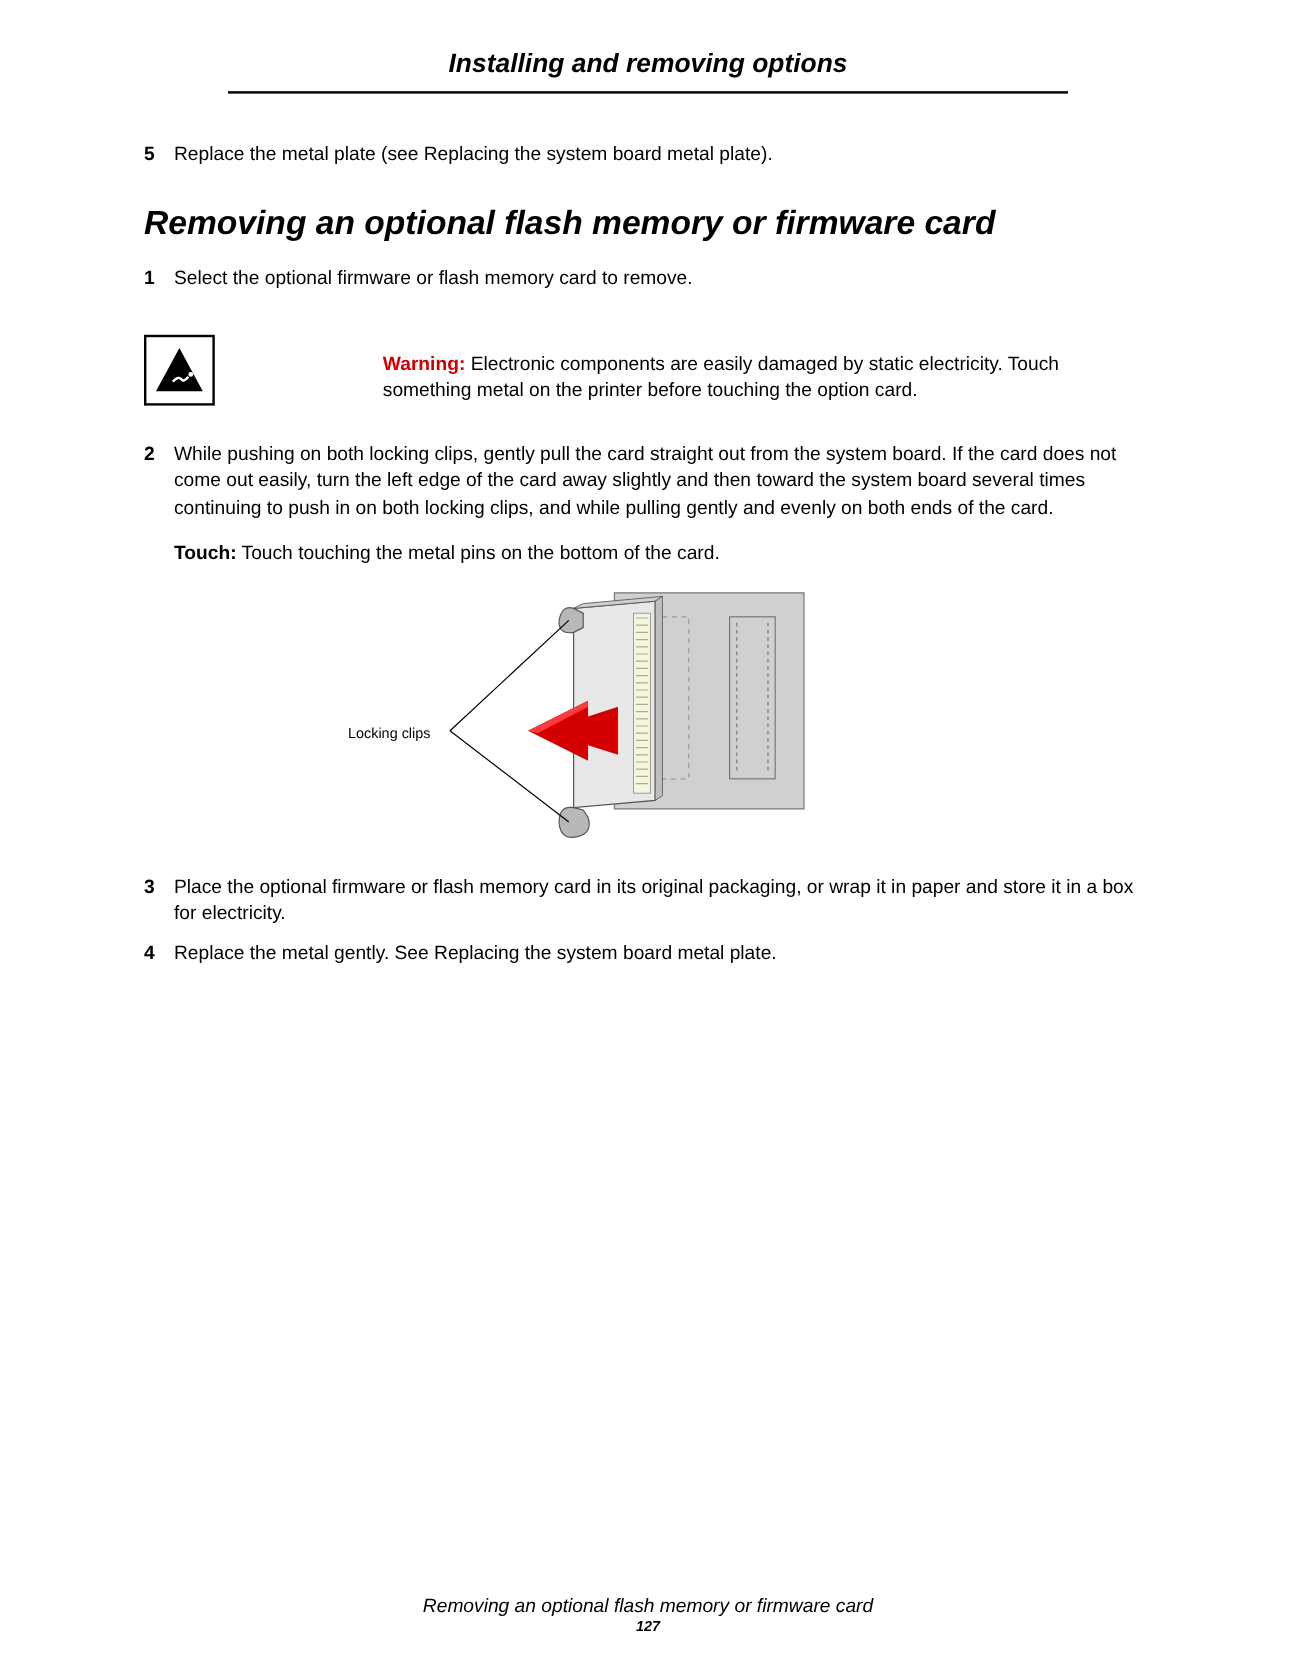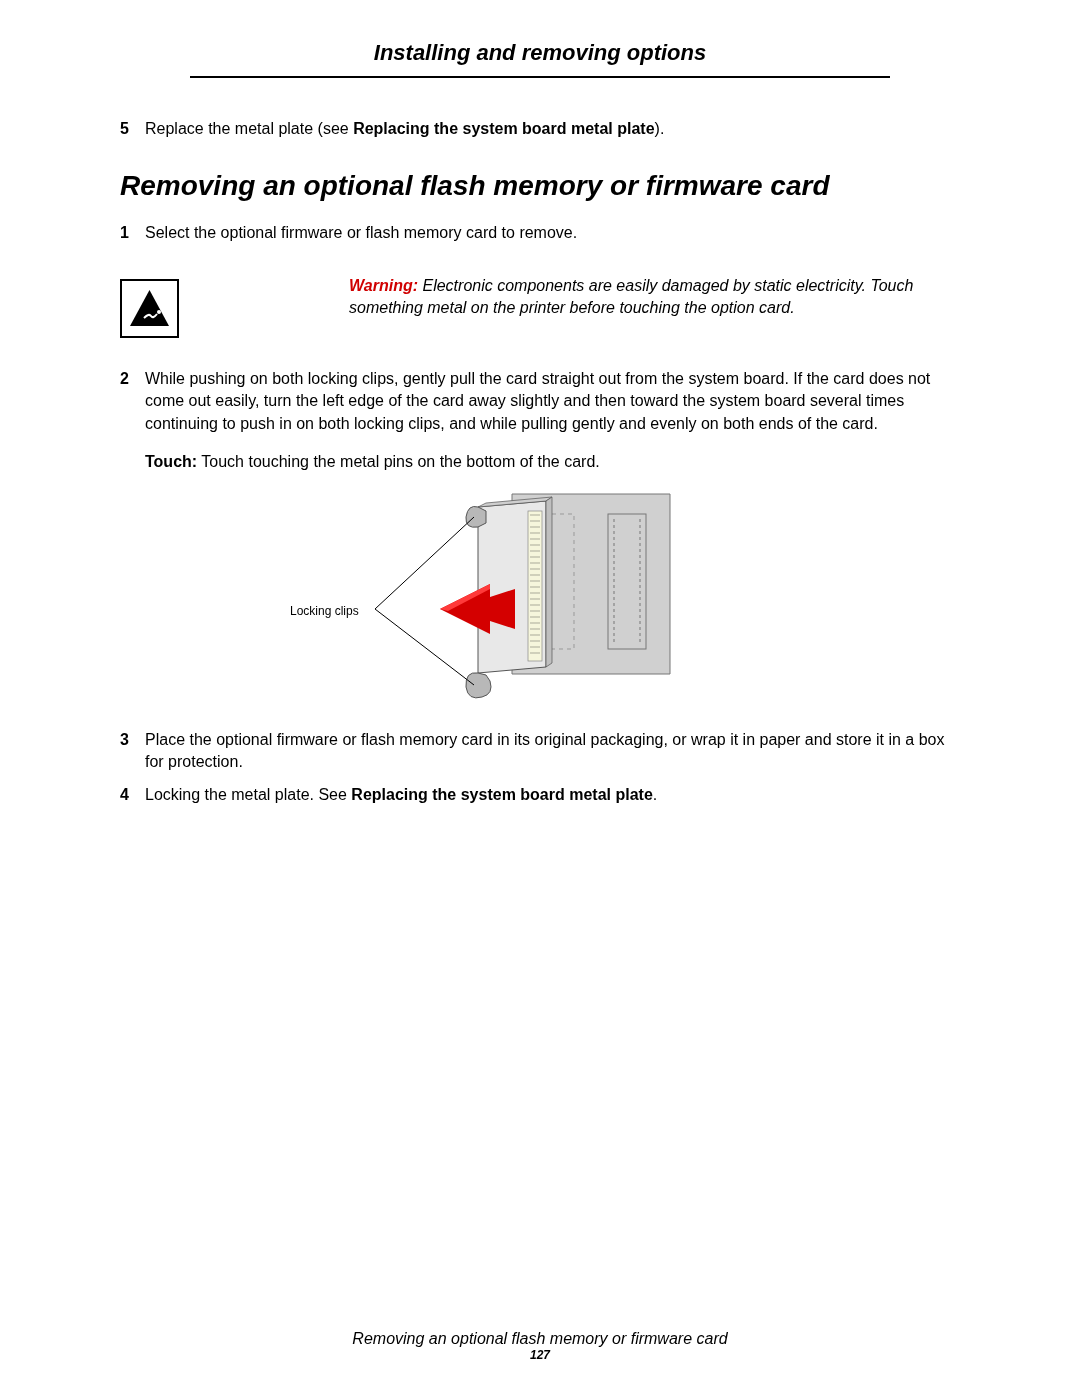--- a/index.html
+++ b/index.html
@@ -46,24 +46,23 @@
     flex: 1;
   }
   .section-title {
     font-weight: bold;
     font-style: italic;
     font-size: 28px;
     margin: 30px 60px 20px 60px;
   }
   .warning-block {
     display: flex;
-    align-items: flex-start;
+    align-items: flex-end;
     margin: 30px 60px 30px 60px;
-    gap: 80px;
-    font-style: italic;
+    gap: 50px;
   }
   .esd-icon-box {
     width: 55px;
     height: 55px;
     border: 2px solid #000;
     display: flex;
     align-items: center;
     justify-content: center;
     flex-shrink: 0;
     margin-top: 4px;
@@ -106,21 +105,21 @@
   }
   .footer-title {
     font-style: italic;
     font-size: 16px;
   }
   .footer-page {
     font-weight: bold;
     font-style: italic;
     font-size: 12px;
   }
-  .bold { font-weight: bold; text-align: center; }
+  .bold { font-weight: normal; text-align: center; }
 </style>
 </head>
 <body>
 
 <div class="page">
 
   <div class="header-title">Installing and removing options</div>
   <hr class="header-rule">
 
   <div class="step-row">
@@ -214,27 +213,27 @@
         <polygon points="110,120 160,95 160,100 118,122" fill="#ff3a3a"></polygon>
       </g>
 
       <line x1="45" y1="120" x2="144" y2="28" stroke="#000" stroke-width="1"></line>
       <line x1="45" y1="120" x2="144" y2="196" stroke="#000" stroke-width="1"></line>
     </svg>
   </div>
 
   <div class="step-row">
     <div class="step-num">3</div>
-    <div class="step-body">Place the optional firmware or flash memory card in its original packaging, or wrap it in paper and store it in a box for protection.</div>
+    <div class="step-body">Place the optional firmware or flash memory card in its original packaging, or wrap it in paper and store it in a box for electricity.</div>
   </div>
 
   <div class="step-row">
     <div class="step-num">4</div>
     <div class="step-body">
-      <span>Locking the metal plate. See </span><span class="bold">Replacing the system board metal plate</span><span>.</span>
+      <span>Replace the metal gently. See </span><span class="bold">Replacing the system board metal plate</span><span>.</span>
     </div>
   </div>
 
   <div class="footer">
     <div class="footer-title">Removing an optional flash memory or firmware card</div>
     <div class="footer-page">127</div>
   </div>
 
 </div>
 

